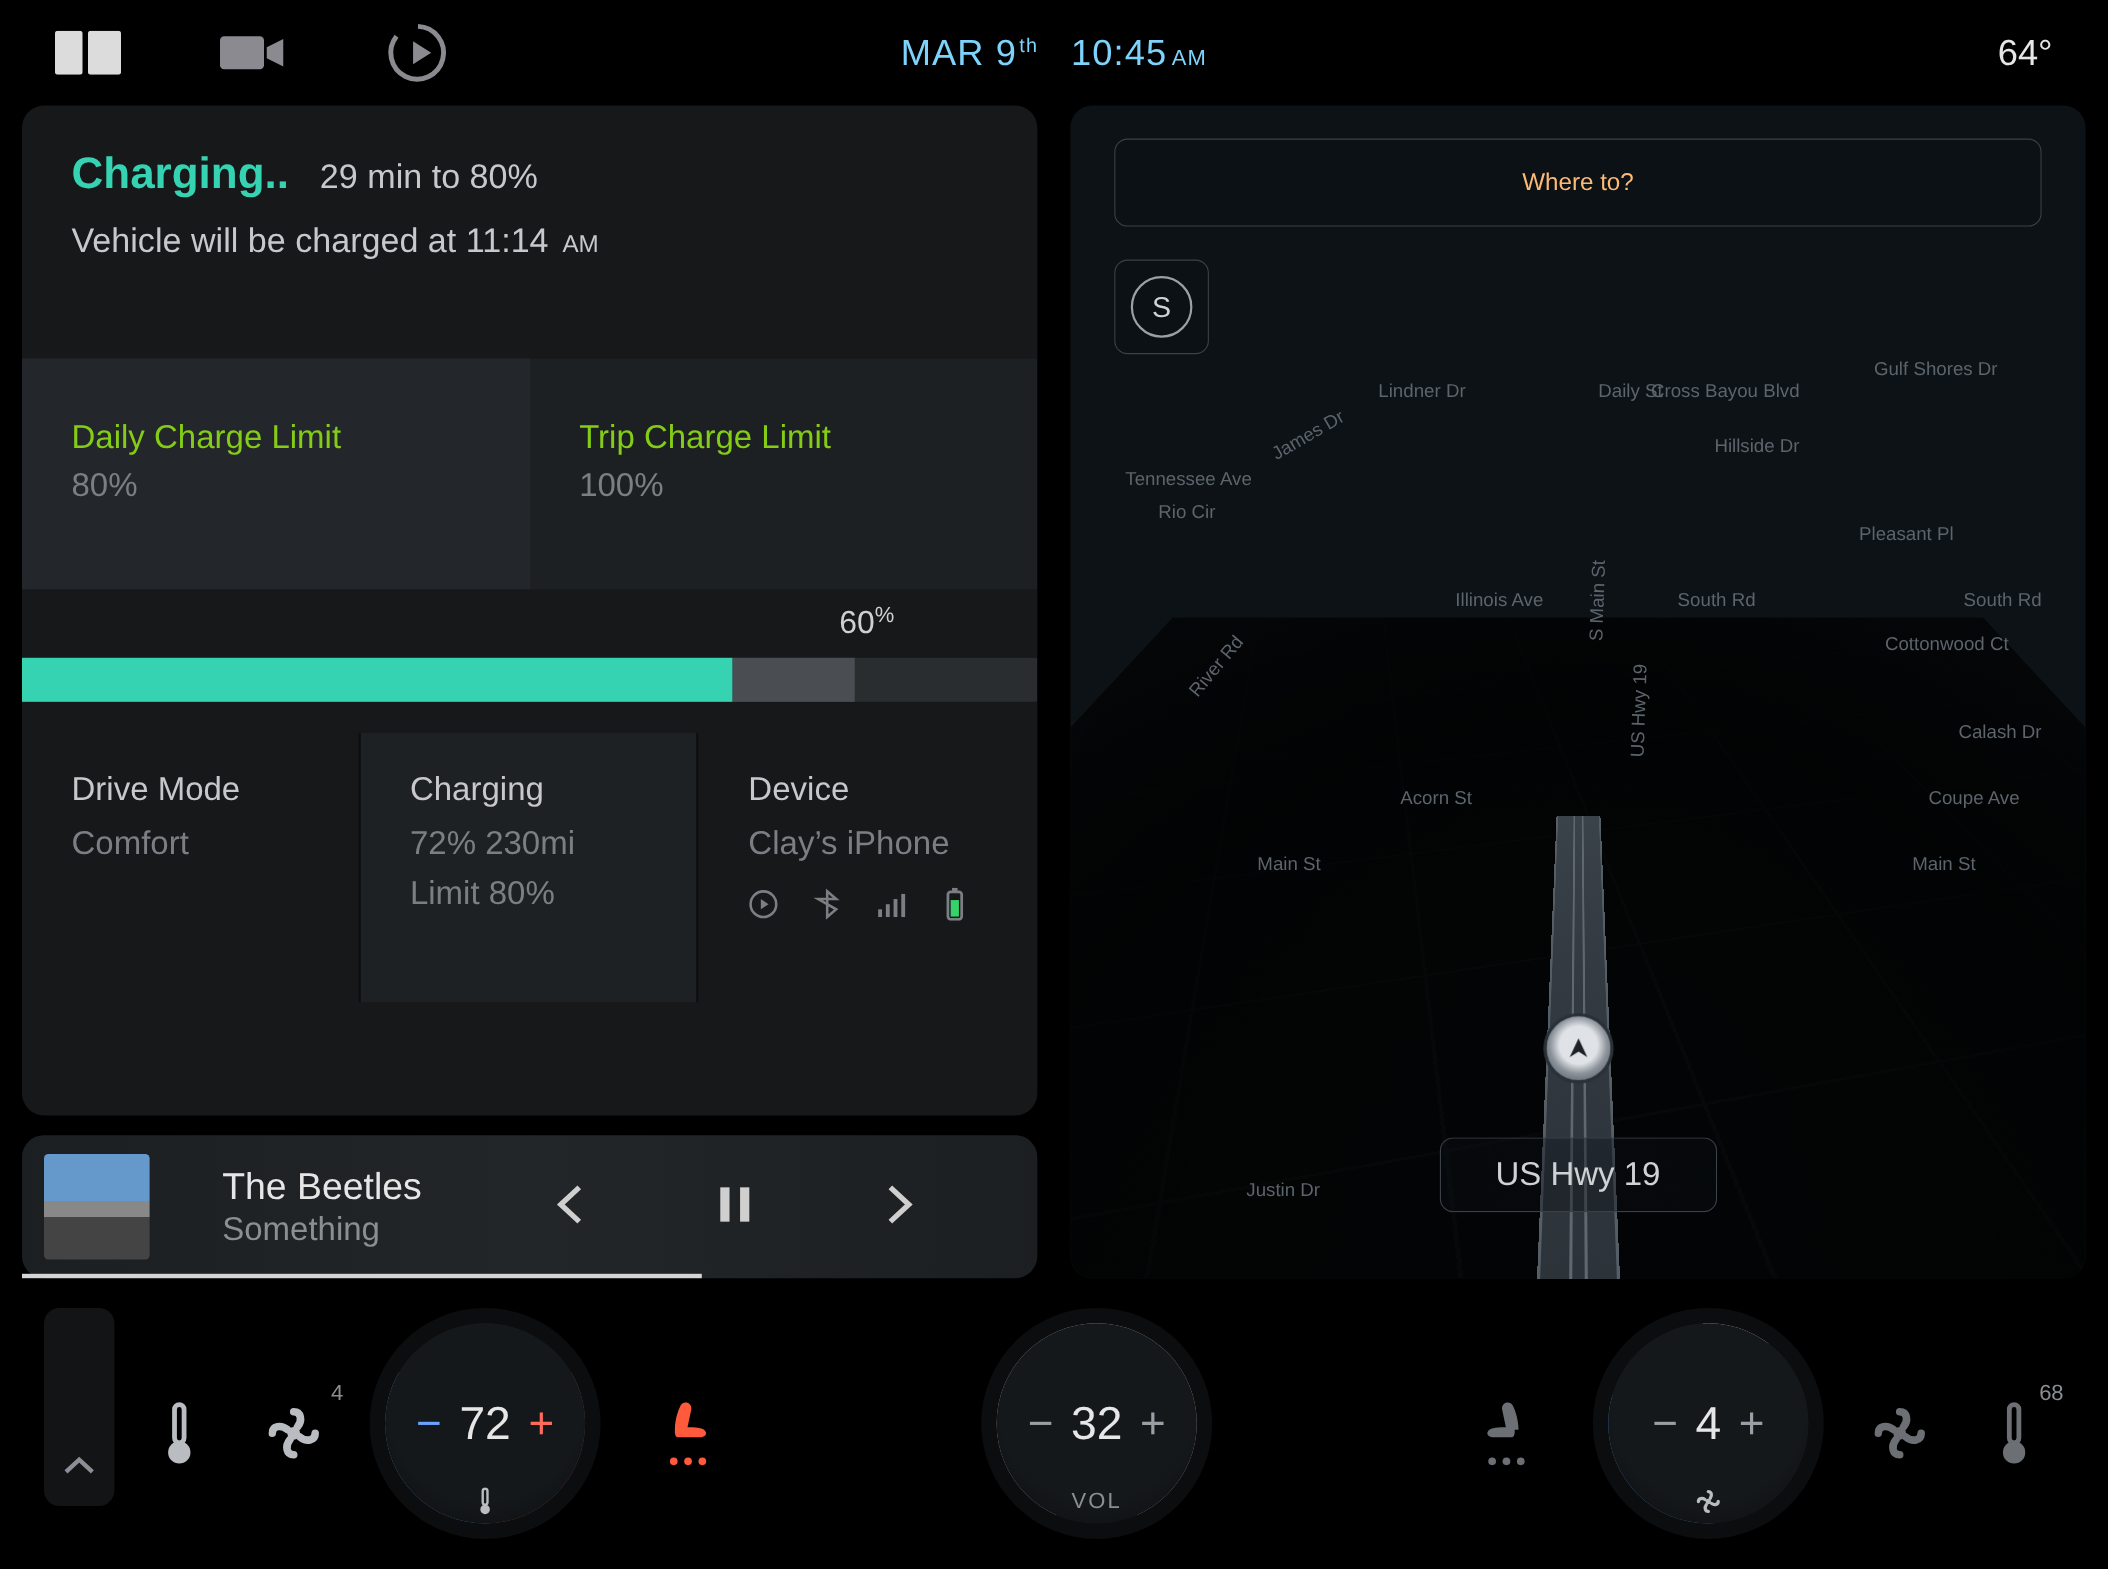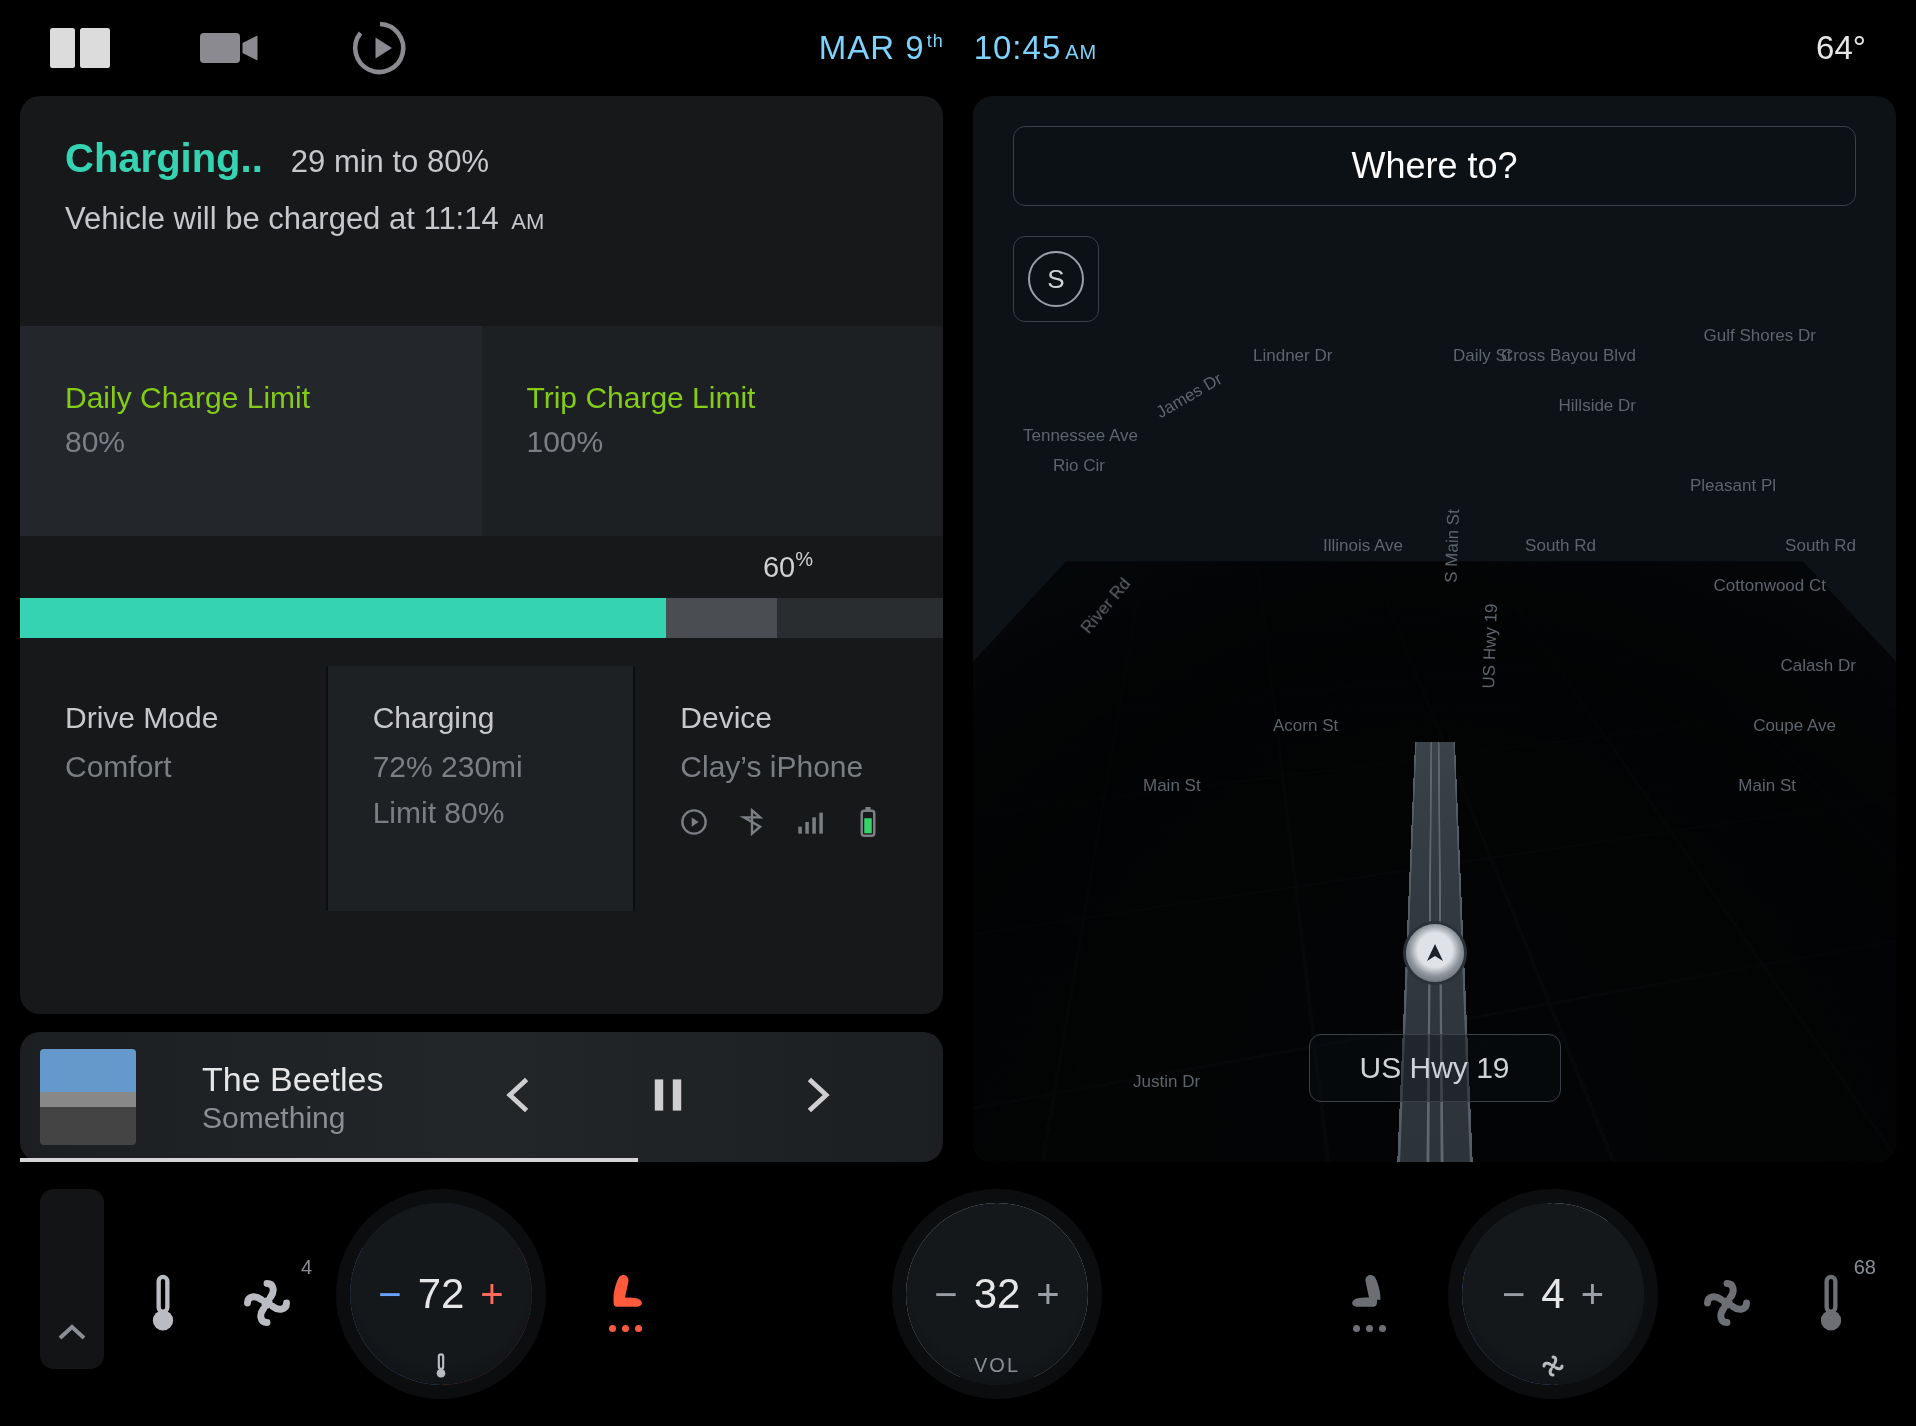--- a/index.html
+++ b/index.html
@@ -170,21 +170,21 @@
   .map-hwy::before{ left:38%;} .map-hwy::after{ left:58%; }
 
   .map-street{
     position:absolute; font-size:17px; color:#5c646c; white-space:nowrap;
   }
 
   .search-pill {
     position:absolute; left:40px; right:40px; top:30px;
     height:80px; border:1.5px solid #3a4148; border-radius:12px;
     display:flex; align-items:center; justify-content:center;
-    font-size:36px; color:#ffffff; background:rgba(12,18,22,.3);
+    font-size:22px; color:#fdba74; background:rgba(12,18,22,.3);
   }
   .compass {
     position:absolute; left:40px; top:140px;
     width:86px; height:86px; border:1.5px solid #3a4148; border-radius:12px;
     display:flex; align-items:center; justify-content:center;
     background:rgba(12,18,22,.3);
   }
   .compass .ring{
     width:56px; height:56px; border-radius:50%;
     border:2px solid #9aa0a6; position:relative;

